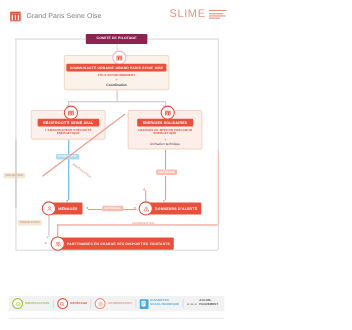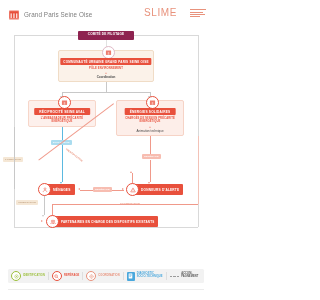--- a/index.html
+++ b/index.html
@@ -10,21 +10,21 @@
     -webkit-font-smoothing:antialiased;
   }
   .page{position:relative;width:212px;height:300px;background:#fff;}
 
   
   .header{position:absolute;left:0;top:0;width:212px;height:28px;background:#fff;}
   .brand{position:absolute;left:8px;top:8px;display:flex;align-items:center;gap:4px;}
   .crest{width:12px;height:12px;position:relative;}
   .crest svg{display:block;}
   .brand-name{font-size:6.3px;color:#7d7d7d;letter-spacing:.1px;white-space:nowrap;}
-  .slime{position:absolute;right:6px;top:8px;display:flex;align-items:flex-end;gap:13px;}
+  .slime{position:absolute;right:6px;top:8px;display:flex;align-items:flex-end;gap:3px;}
   .slime-word{font-size:10px;letter-spacing:.6px;color:#e8927c;font-weight:300;line-height:1;}
   .slime-lines{display:flex;flex-direction:column;gap:1.2px;padding-bottom:1px;}
   .slime-lines i{display:block;height:1px;background:#e8927c;}
   .slime-lines i:nth-child(1){width:16px;}
   .slime-lines i:nth-child(2){width:13px;}
   .slime-lines i:nth-child(3){width:15px;}
   .slime-lines i:nth-child(4){width:10px;}
 
   
   .canvas{position:absolute;left:0;top:28px;width:212px;height:238px;}

